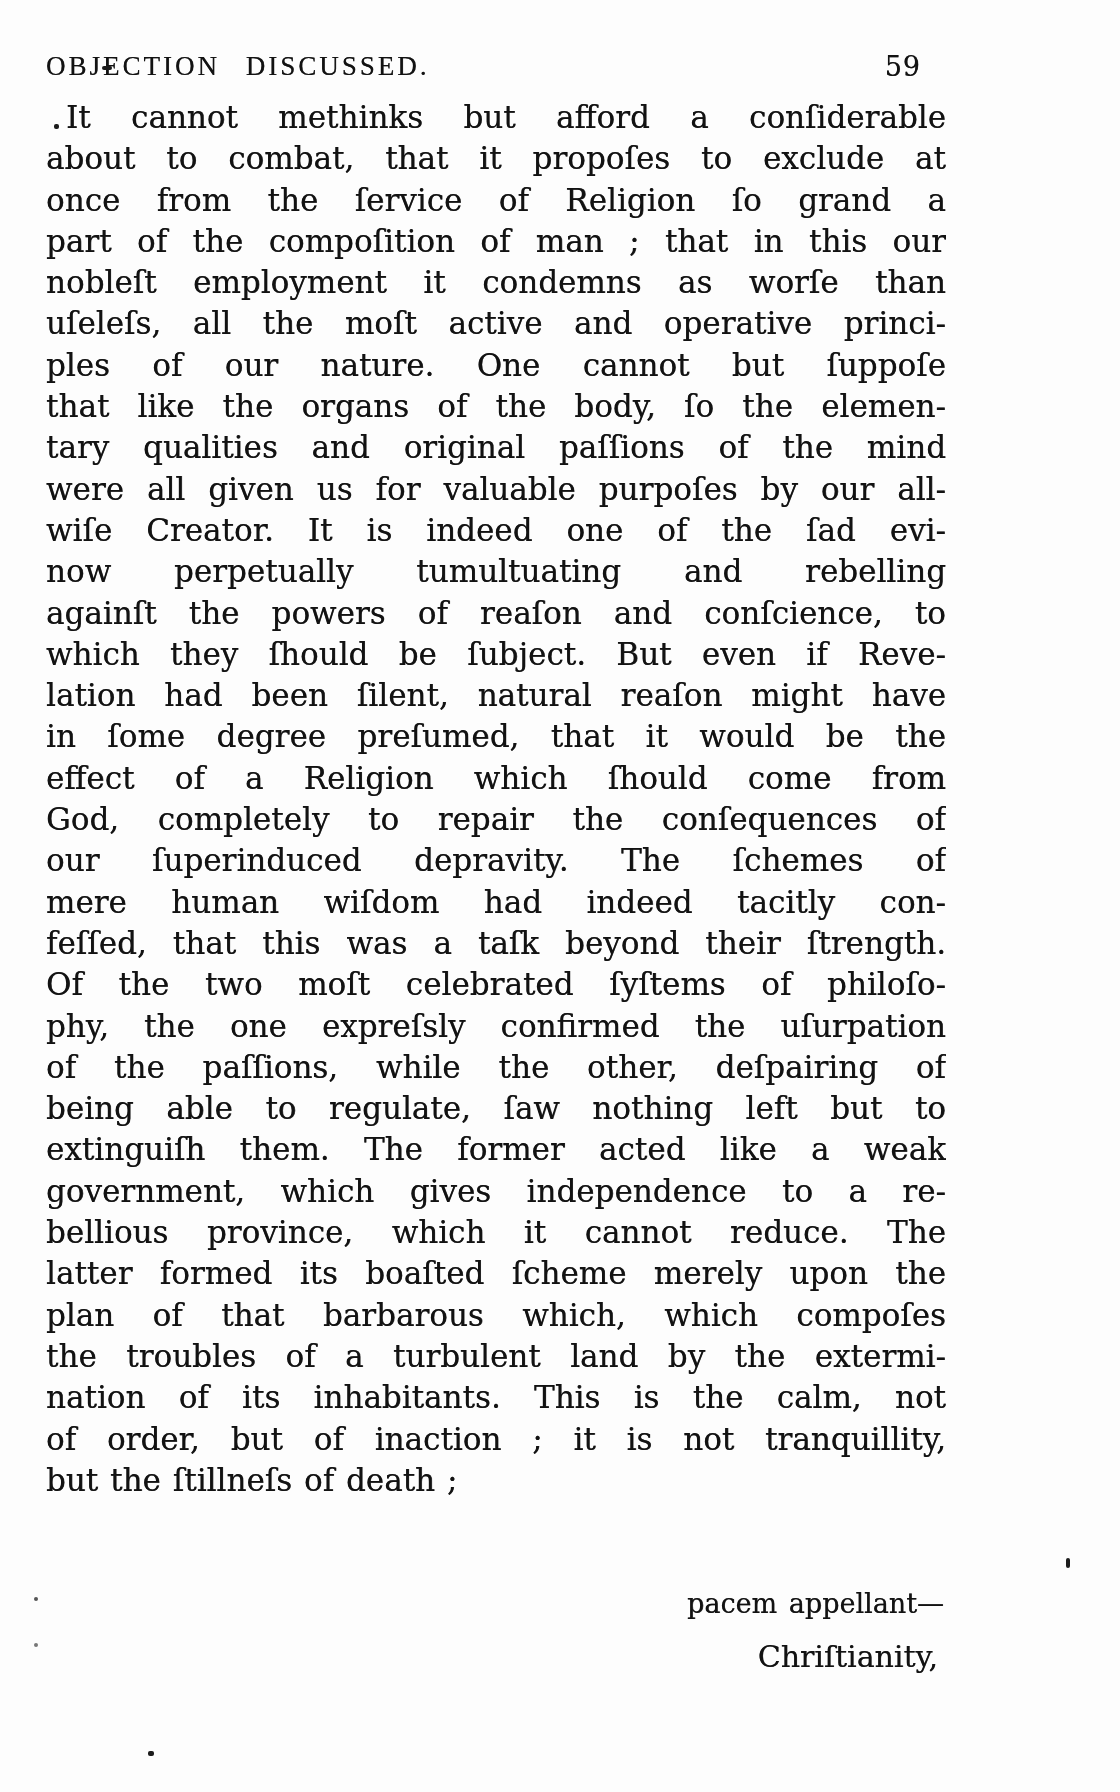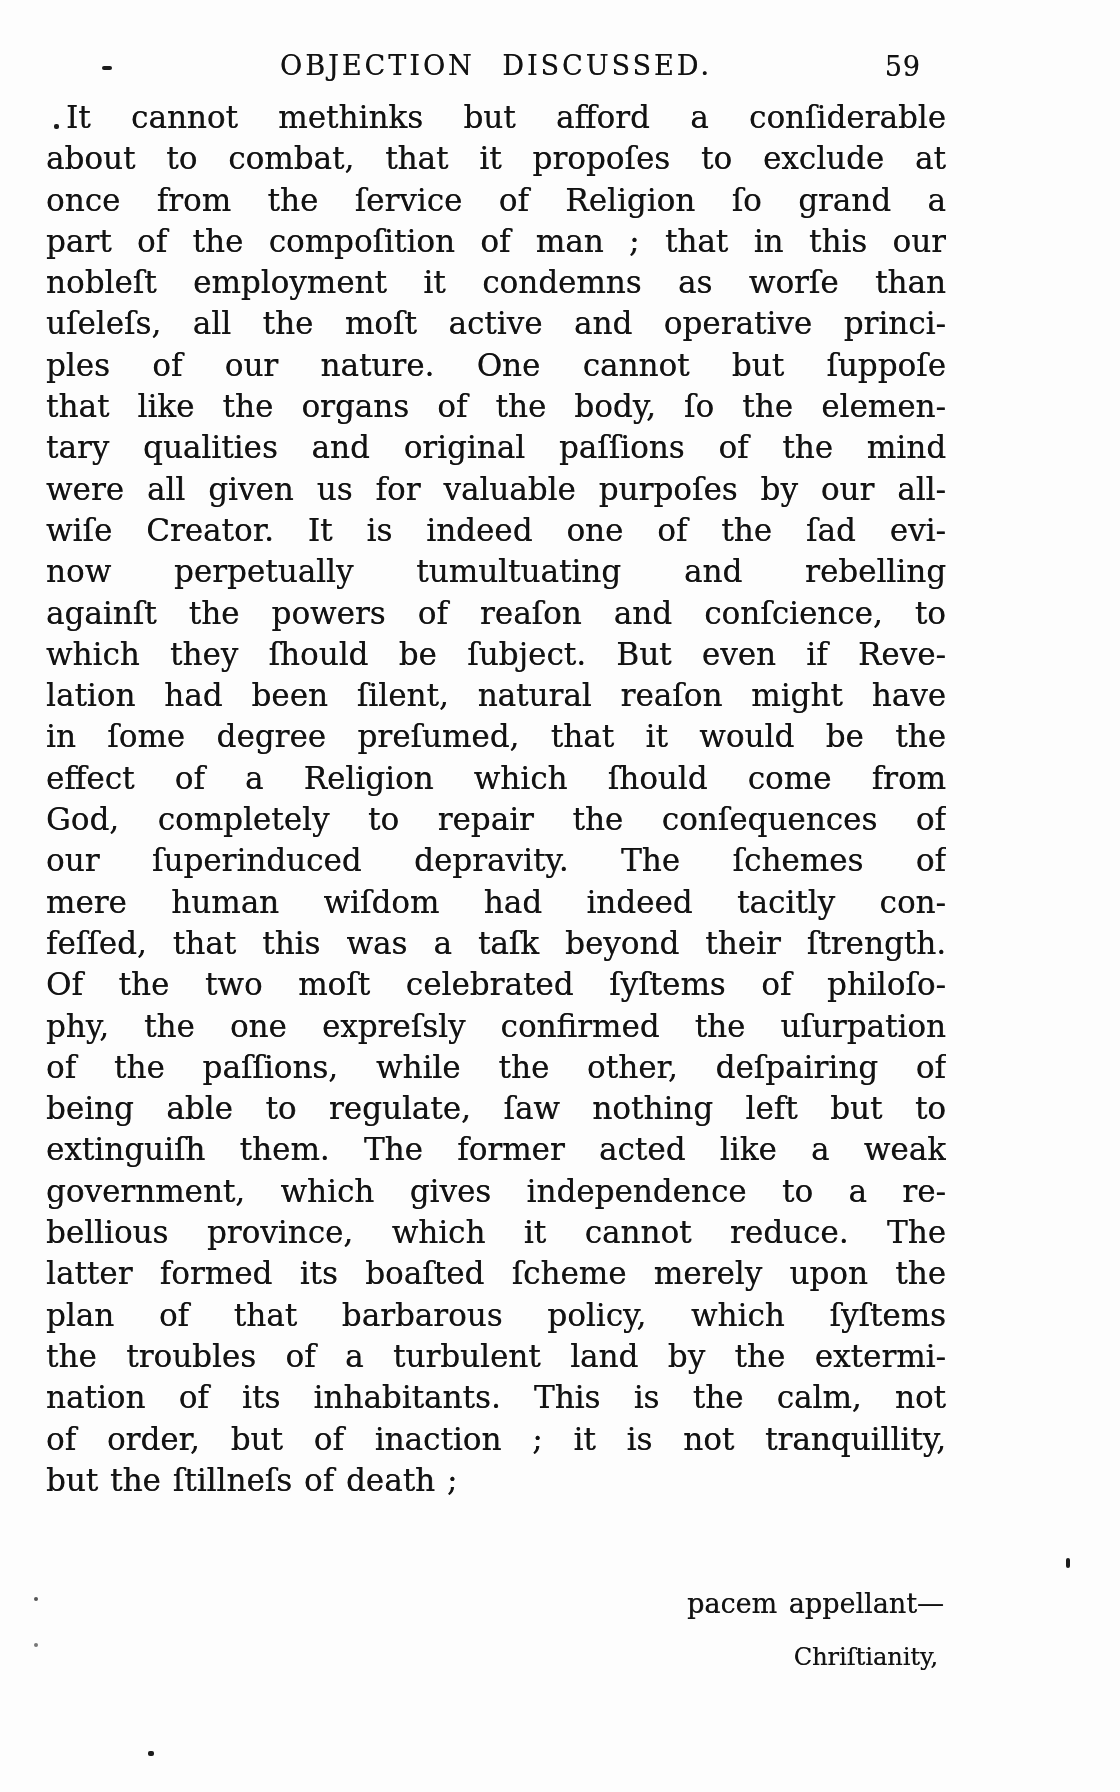--- a/index.html
+++ b/index.html
@@ -7,43 +7,43 @@
     position:relative;
     width:1120px; height:1792px;
     background:#fdfdfd;
     color:#121212;
     font-family:"DejaVu Serif","Liberation Serif",serif;
     overflow:hidden;
     text-shadow:0.3px 0.3px 0.45px rgba(15,15,15,0.7);
   }
   .header-row { position:absolute; left:46px; top:50px; width:900px; height:34px; }
   .running-title {
-    display:block; text-align:center;
+    display:block; 
     font-size:27px; line-height:32px;
-    letter-spacing:3px; word-spacing:16px;
+    letter-spacing:3px; word-spacing:16px;font-family:Liberation Serif, serif;
   }
   .page-number { position:absolute; right:199px; top:52px; font-size:27px; line-height:30px; letter-spacing:1px; }
   .body-lines {
     position:absolute; left:46px; top:97px; width:900px;
     font-size:31px; word-spacing:2px;
   }
   .body-lines .line {
     height:41.3px; line-height:41.3px;
     text-align:justify; text-align-last:justify;
     overflow:hidden;
   }
   .body-lines .line:first-child { text-indent:20px; }
   .body-lines .line.last-line { text-align-last:left; }
   .footnote {
     position:absolute; left:60px; top:1585px; width:884px;
     font-size:27px; word-spacing:3px;
   }
   .fn-line1 { height:38px; line-height:38px; text-align:justify; text-align-last:justify; overflow:hidden; }
   .fn-line2 { height:38px; line-height:38px; margin-left:38px;text-align:right; }
-  .catchword { position:absolute; right:182px; top:1636px; font-size:24px; line-height:42px; }
+  .catchword { position:absolute; right:182px; top:1636px; font-size:30px; line-height:42px; }
   .speck { position:absolute; background:#1c1c1c; border-radius:2px; }
 </style>
 </head>
 <body>
 
 <div class="page">
 
   <div class="header-row">
     <div class="running-title">OBJECTION DISCUSSED.</div>
   </div>
@@ -72,21 +72,21 @@
       <div class="line">mere human wiſdom had indeed tacitly con-</div>
       <div class="line">feſſed, that this was a taſk beyond their ſtrength.</div>
       <div class="line">Of the two moſt celebrated ſyſtems of philoſo-</div>
       <div class="line">phy, the one expreſsly confirmed the uſurpation</div>
       <div class="line">of the paſſions, while the other, deſpairing of</div>
       <div class="line">being able to regulate, ſaw nothing left but to</div>
       <div class="line">extinguiſh them.  The former acted like a weak</div>
       <div class="line">government, which gives independence to a re-</div>
       <div class="line">bellious province, which it cannot reduce.  The</div>
       <div class="line">latter formed its boaſted ſcheme merely upon the</div>
-      <div class="line">plan of that barbarous policy, which ſyſtems</div>
+      <div class="line">plan of that barbarous which, which compoſes</div>
       <div class="line">the troubles of a turbulent land by the extermi-</div>
       <div class="line">nation of its inhabitants.  This is the calm, not</div>
       <div class="line">of order, but of inaction ; it is not tranquillity,</div>
       <div class="line last-line">but the ſtillneſs of death ;</div>
     </div>
 
   <div class="footnote">
     <div class="fn-line2">pacem appellant—</div>
   </div>
 

